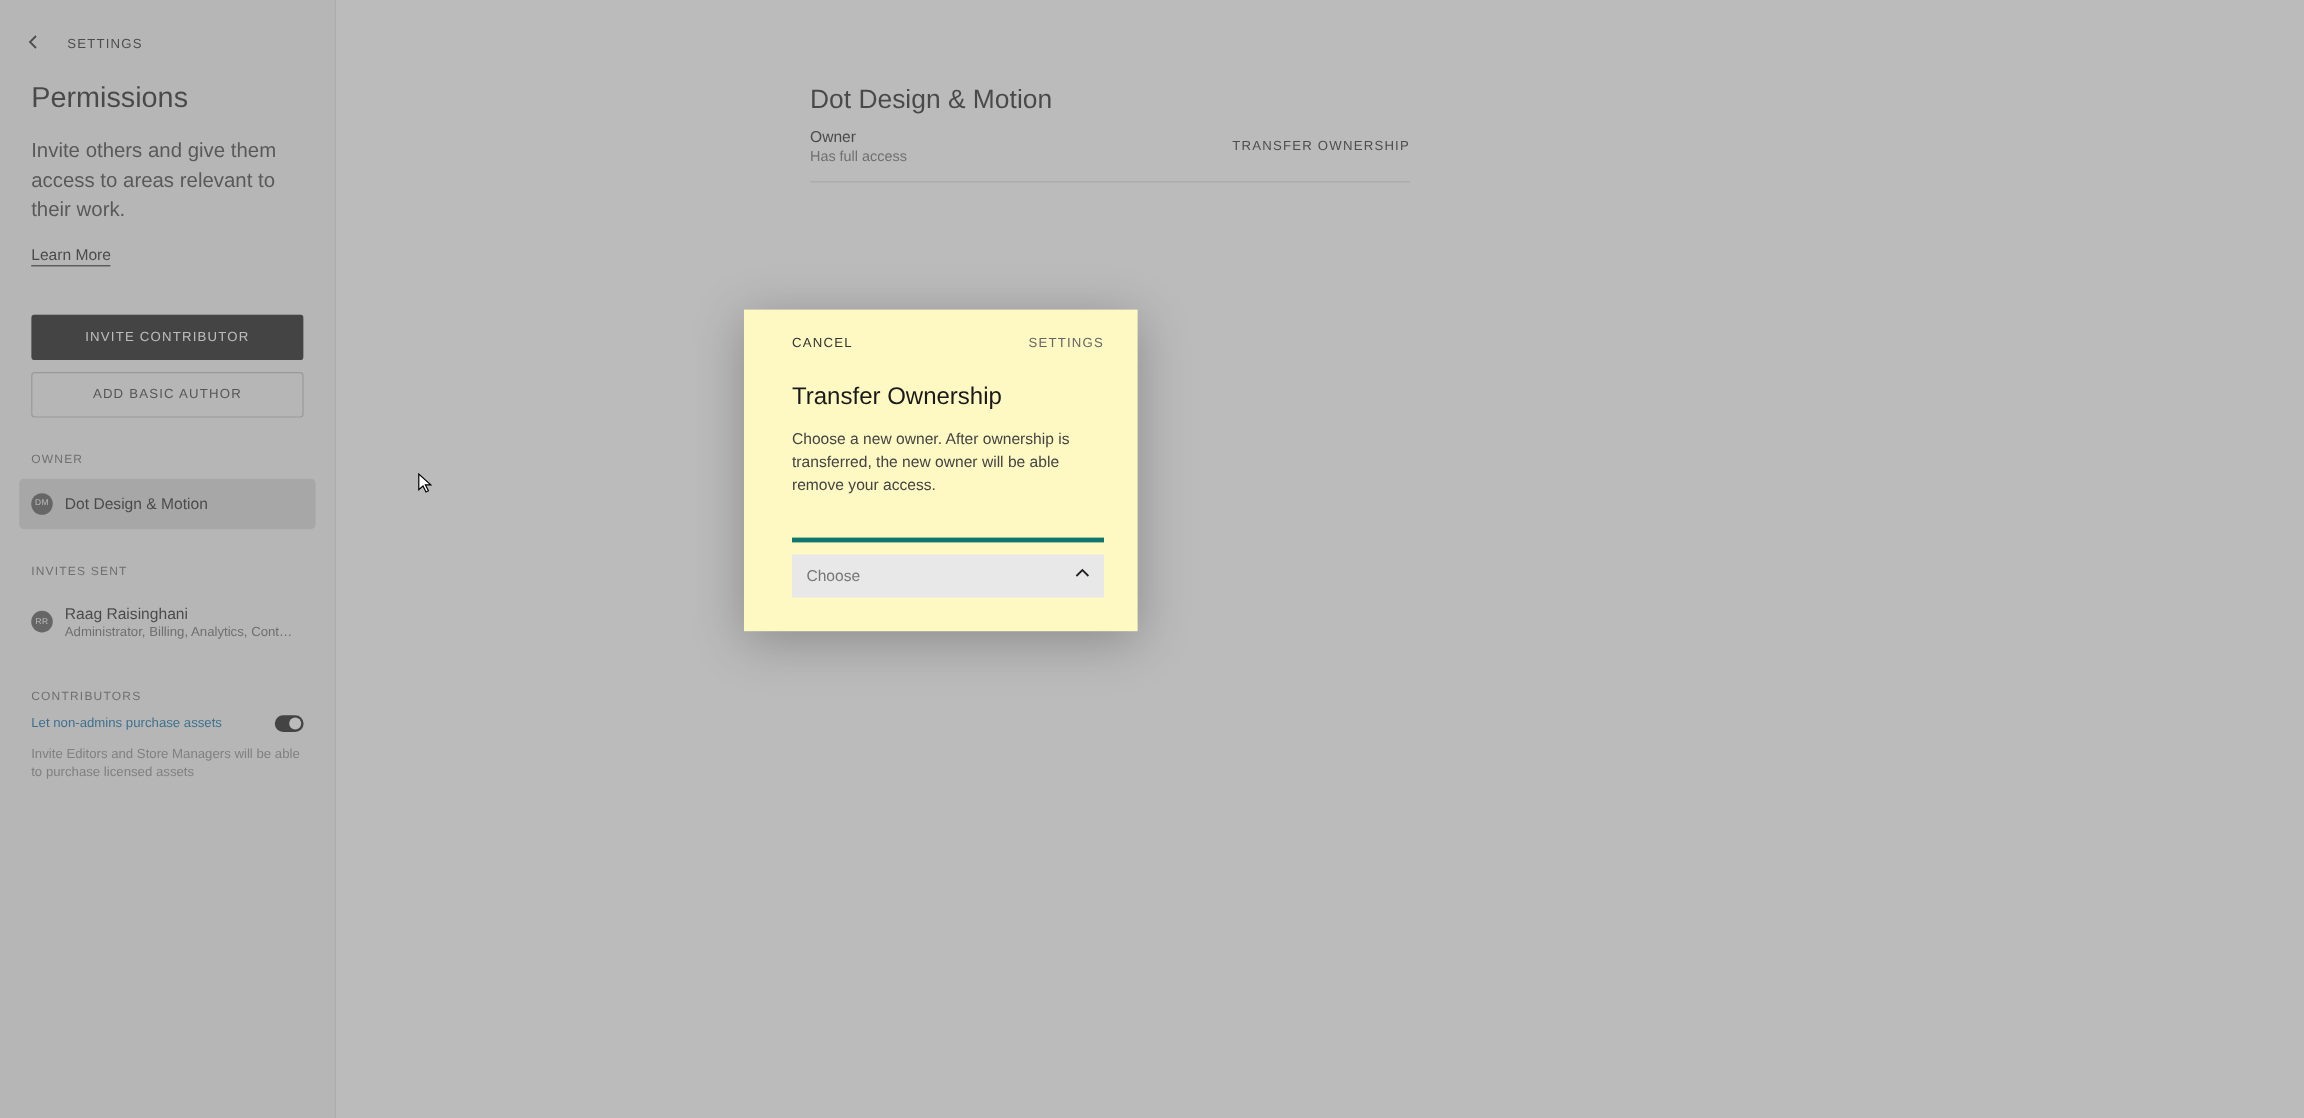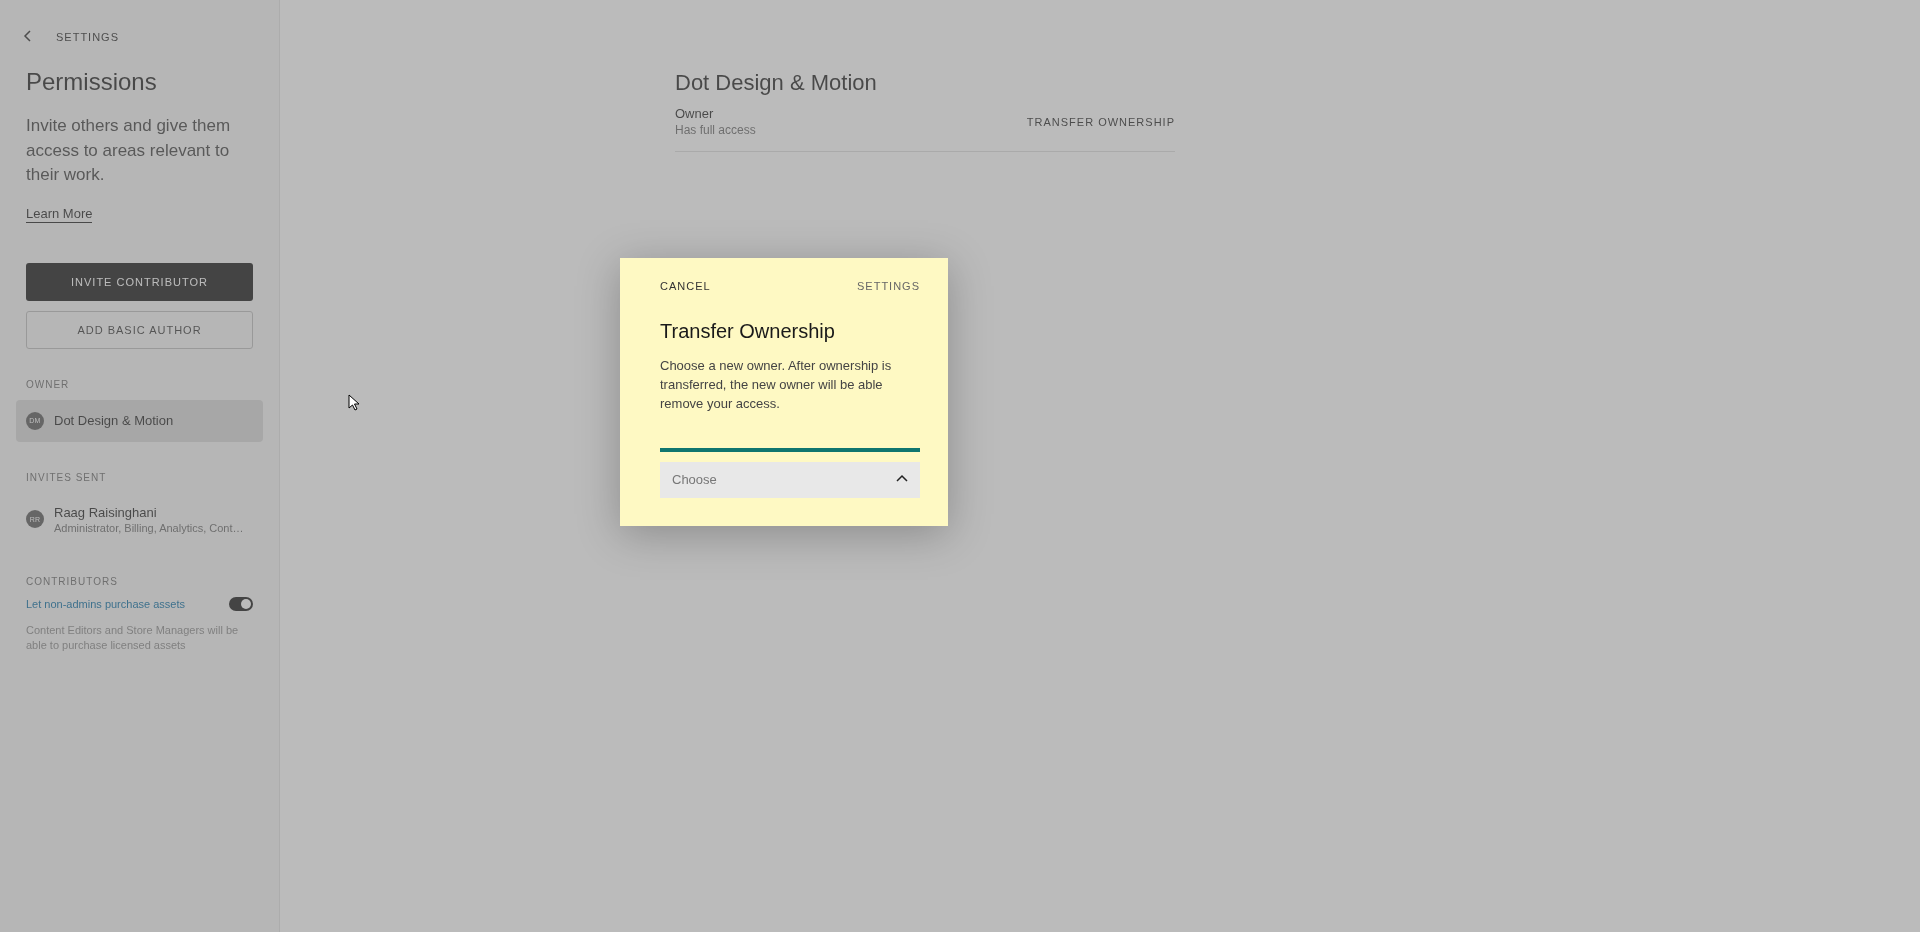--- a/index.html
+++ b/index.html
@@ -327,21 +327,21 @@
         </div>
       </div>
 
       <div class="section-label">CONTRIBUTORS</div>
       <div class="toggle-row">
         <div class="toggle-label">Let non-admins purchase assets</div>
         <div class="toggle">
           <div class="toggle-knob"></div>
         </div>
       </div>
-      <p class="toggle-help">Content Editors and Store Managers will be able to purchase licensed assets</p>
+      <p class="toggle-help">Invite Editors and Store Managers will be able to purchase licensed assets</p>
     </div>
   </div>
 
   <div class="main">
     <div class="main-inner">
       <h2 class="org-title">Dot Design &amp; Motion</h2>
       <div class="owner-row">
         <div class="owner-left">
           <div class="role">Owner</div>
           <div class="role-sub">Has full access</div>

